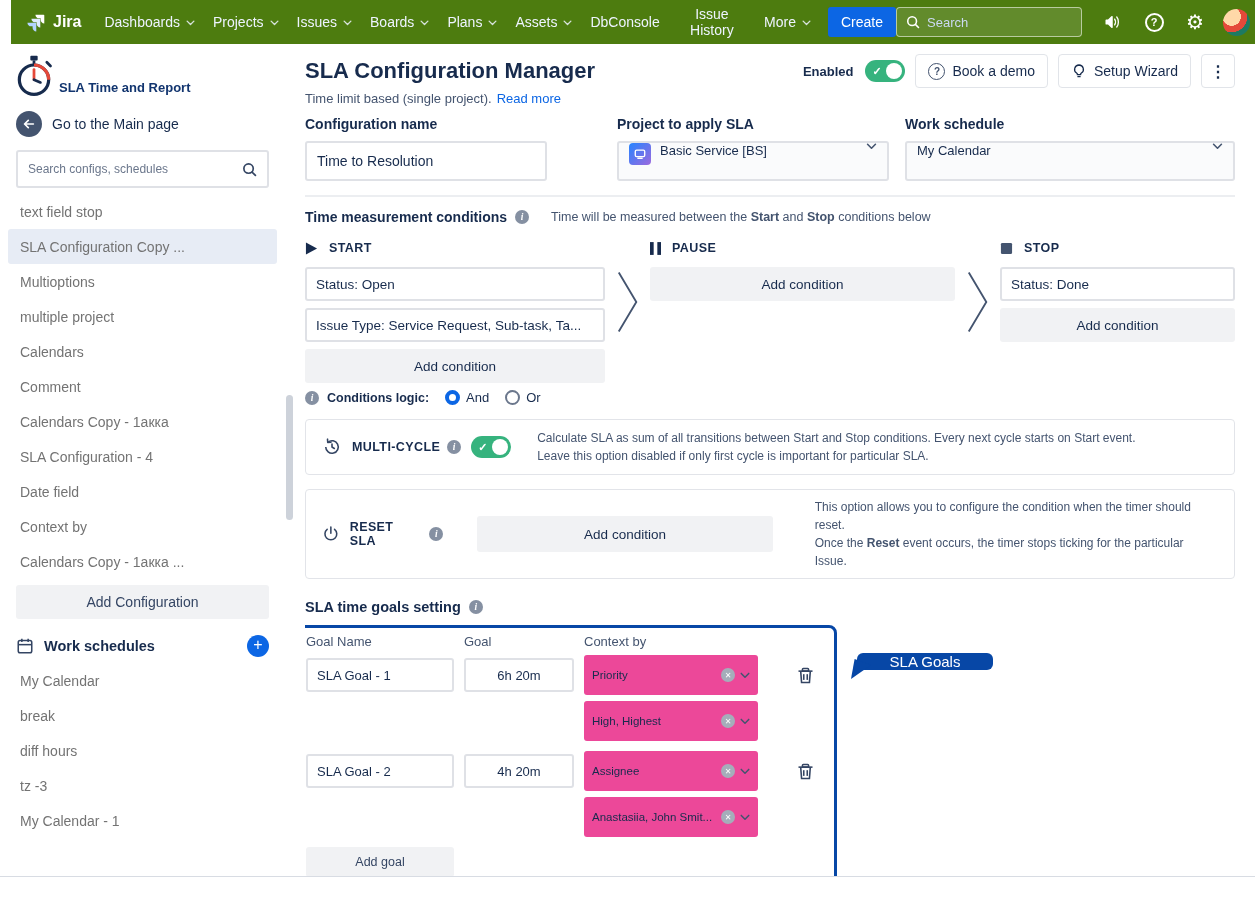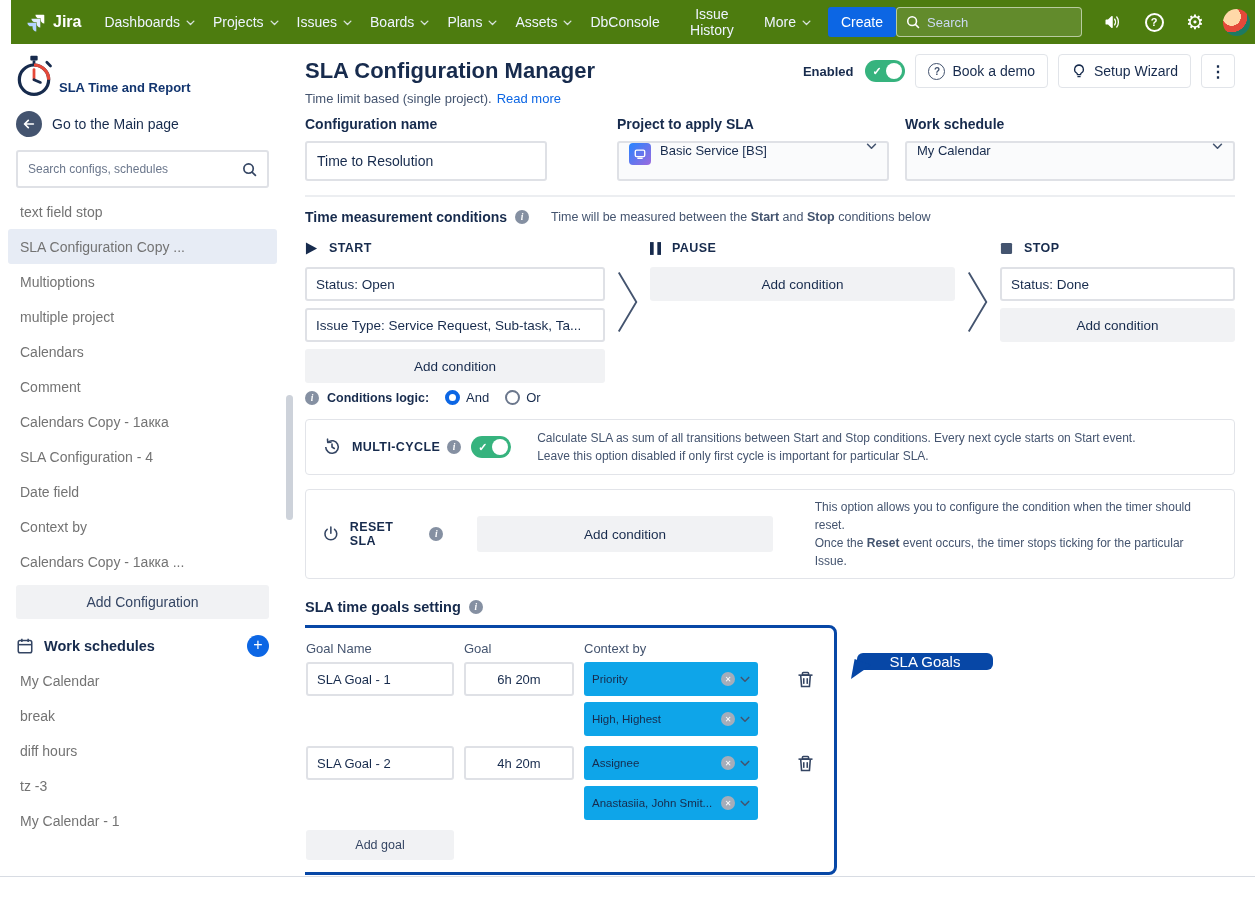--- a/index.html
+++ b/index.html
@@ -118,28 +118,28 @@
              display:flex; align-items:center; padding:8px 16px; }
   .opt-label { font-size:12.5px; font-weight:bold; letter-spacing:.4px; margin:0 7px 0 10px; }
   .opt-box .toggle { margin-left:10px; }
   .opt-desc { margin-left:26px; font-size:12px; color:#44546F; line-height:1.5; }
   .reset-add { width:300px; margin-left:34px; margin-bottom:0; height:36px; }
   .reset-desc { margin-left:42px; }
 
   .goals-title-row { margin-top:20px; display:flex; align-items:center; gap:8px; }
   .goals-title-row .sec-title { font-size:14.5px; }
   .goals-wrap { position:relative; margin-top:10px; }
-  .goals-box { width:548px; margin-left:-16px; border:3px solid #0747A6; border-radius:8px; padding:13px 14px 12px; background:#fff; }
+  .goals-box { width:548px; margin-left:-16px; border:3px solid #0747A6; border-radius:8px; padding:6px 14px 12px; background:#fff; }
   .goal-grid { display:grid; grid-template-columns:148px 110px 174px 1fr; column-gap:10px; align-items:center; }
   .goals-head { font-size:13px; color:#44546F; margin-bottom:6px; }
   .goal-block { row-gap:6px; margin-bottom:10px; }
   .goal-field { height:34px; border:2px solid #DFE1E6; border-radius:3px; display:flex; align-items:center;
                 padding:0 9px; font-size:13px; cursor:text; white-space:nowrap; overflow:hidden; }
   .goal-field.time { justify-content:center; }
-  .ctx-select { height:34px; background:#0ea5e9; border-radius:3px; display:flex; align-items:center;
+  .ctx-select { height:40px; background:#ec4899; border-radius:3px; display:flex; align-items:center;
                 padding:0 8px; gap:5px; font-size:11.5px; color:#172B4D; cursor:pointer; }
   .ctx-select .txt { flex:1; white-space:nowrap; overflow:hidden; text-overflow:ellipsis; }
   .clear-ic { width:14px; height:14px; border-radius:50%; background:#A5ADBA; color:#fff; font-size:8px;
               display:flex; align-items:center; justify-content:center; flex:none; cursor:pointer; }
   .clear-ic::before { content:"\2715"; }
   .trash-btn { background:none; border:none; cursor:pointer; justify-self:end; margin-right:4px;
                display:flex; align-items:center; }
   .add-goal { display:block; width:148px; height:30px; background:#F1F2F4; border:none; border-radius:3px;
               font-family:inherit; font-size:12.5px; font-weight:500; color:#344563; cursor:pointer; margin-top:2px; }
   .callout { position:absolute; left:552px; top:28px; background:#0747A6; color:#fff; font-size:15px;

